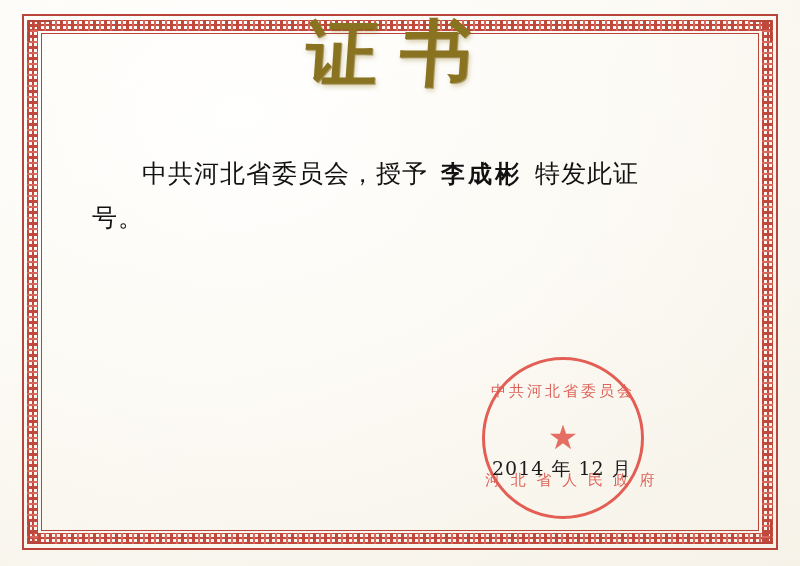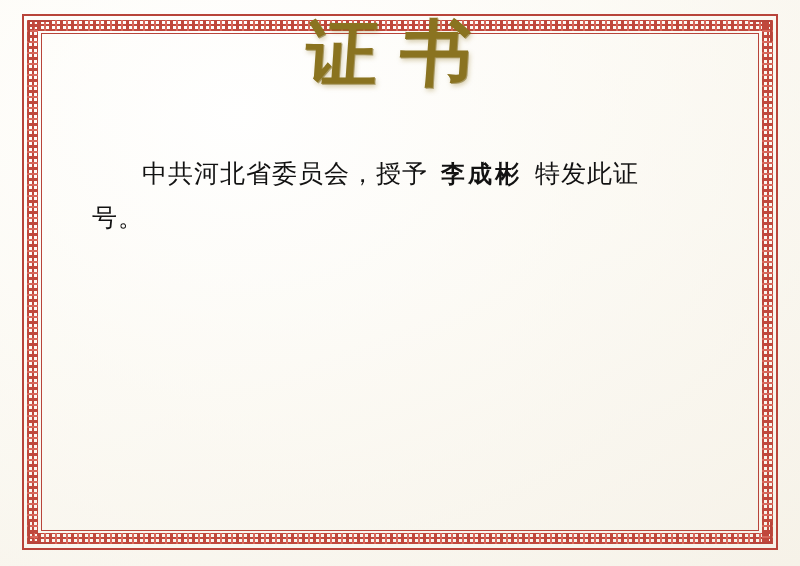--- a/index.html
+++ b/index.html
@@ -220,14 +220,22 @@
 
   <div class="body">
     <div class="line indent">
       <span>中共河北省委员会，授予</span>
       <span class="name">李成彬</span>
       <span>特发此证</span>
     </div>
     <div class="line">号。</div>
   </div>
 
+  <div class="signblock">
+    <div class="seal">
+      <div class="seal-text t1">中共河北省委员会</div>
+      <div class="star">★</div>
+      <div class="seal-text t2">河 北 省 人 民 政 府</div>
+    </div>
+    <div class="date">2014 年 12 月</div>
+  </div>
 
 </div>
 
 </body></html>

